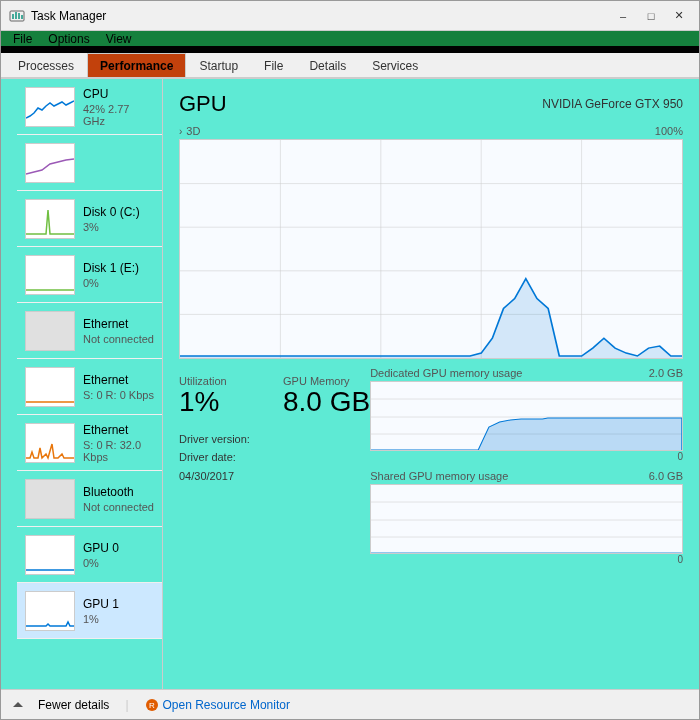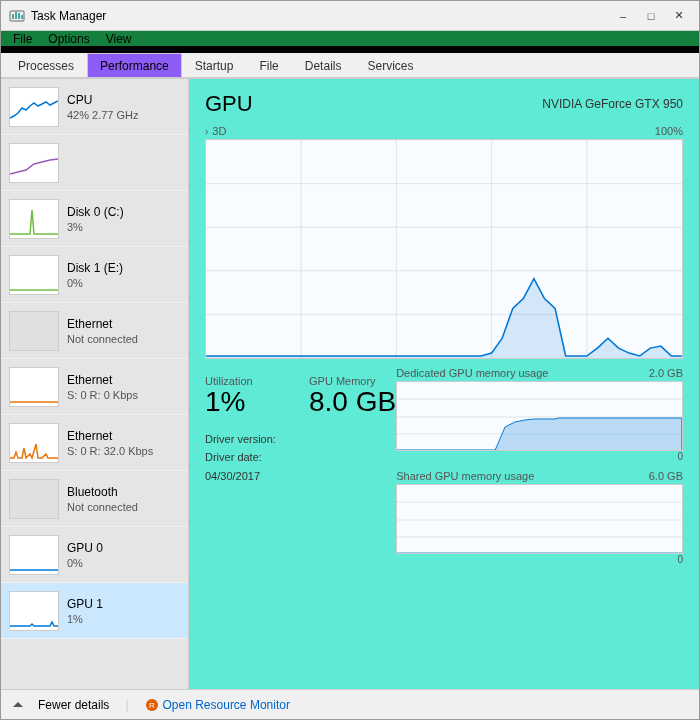--- a/index.html
+++ b/index.html
@@ -80,35 +80,37 @@
       font-size: 12px;
       cursor: pointer;
       border: 1px solid transparent;
       border-bottom: none;
       color: #333;
       height: 24px;
       display: flex;
       align-items: center;
     }
     .tab.active {
-      background: #8b5cf6;
+      background: #c2410c;
       border-color: #ccc;
       color: #000;
+      font-weight: bold;
     }
     .main-content {
       display: flex;
       flex: 1;
       overflow: hidden;
       background: #fff;
     }
     .sidebar {
-      width: 188px;
+      width: 162px;
       border-right: 1px solid #ccc;
       overflow-y: auto;
-      background: #e5e5e5;
+      background: #5eead4;
+      padding-left: 16px;
     }
     .sidebar-item {
       display: flex;
       align-items: center;
       padding: 6px 8px;
       cursor: pointer;
       height: 56px;
       border-bottom: 1px solid #f0f0f0;
     }
     .sidebar-item.active { background: #cce8ff; }

